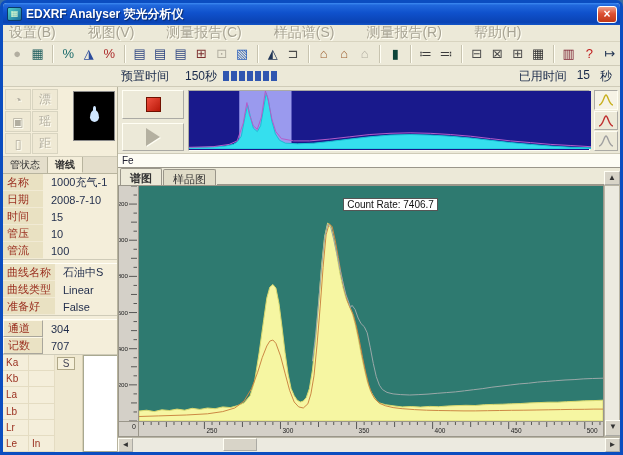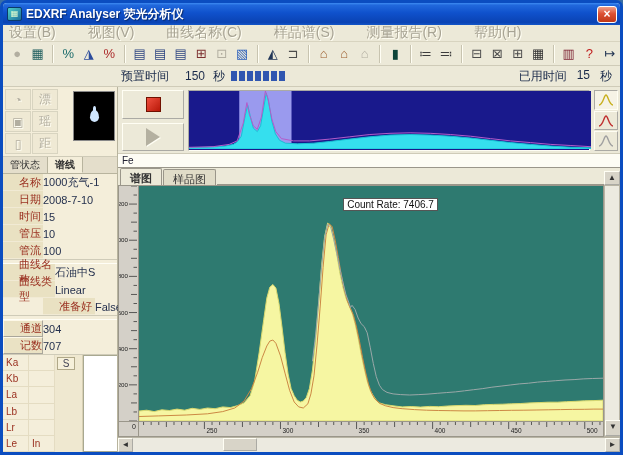--- a/index.html
+++ b/index.html
@@ -16,41 +16,41 @@
   .menu-item { color:#a8a494; font-size:14px; margin-right:32px; text-shadow:1px 1px 0 #fffef4; white-space:nowrap; }
   
   .toolbar { height:24px; flex:0 0 24px; background:#ece9d8; border-bottom:1px solid #cfcbb8; display:flex; align-items:center; padding-left:4px; }
   .tb-btn { width:21px; height:20px; display:inline-flex; align-items:center; justify-content:center; font-size:13px; border:1px solid transparent; }
   .tb-btn.disabled { color:#b2aea0 !important; }
   .tb-sep { width:2px; height:18px; border-left:1px solid #c8c4b0; border-right:1px solid #fffef4; margin:0 4px; }
   
   .preset-row { height:21px; flex:0 0 21px; background:#ece9d8; border-bottom:1px solid #cfcbb8; display:flex; align-items:center; font-size:12px; color:#1a2a4a; }
   .preset-row .lead { width:118px; }
   .preset-label { margin-right:16px; }
-  .preset-val { margin-right:8px; }
+  .preset-val { }
   .segs { display:flex; gap:2px; margin-left:6px; }
   .seg { width:6px; height:10px; background:#3056b0; }
   .elapsed { margin-left:auto; margin-right:8px; display:flex; gap:10px; }
   
   .content { flex:1; display:flex; min-height:0; }
   
   .left-panel { width:115px; flex:0 0 115px; background:#f4eeda; border-right:1px solid #b8b49e; display:flex; flex-direction:column; font-size:11px; }
   .icon-area { height:70px; flex:0 0 70px; display:flex; padding:2px; gap:2px; border-bottom:1px solid #cfcbb8; }
   .icon-grid { display:grid; grid-template-columns:26px 26px; grid-auto-rows:21px; gap:1px; }
   .mini-btn { border:1px solid #d8d4c0; background:#efe9d4; color:#b2aea0; font-size:12px; display:flex; align-items:center; justify-content:center; text-shadow:1px 1px 0 #fffef4; }
   .sample-box { width:42px; height:50px; background:#000; border:1px solid #888; margin-left:auto; margin-top:2px; position:relative; }
   .droplet { position:absolute; left:16px; top:18px; width:9px; height:12px; background:#cfe6ff; border-radius:50% 50% 50% 50%/60% 60% 40% 40%; transform:rotate(0deg); }
   .droplet:before { content:""; position:absolute; left:3px; top:-4px; width:3px; height:6px; background:#cfe6ff; border-radius:50% 50% 0 0; }
   .lp-tabs { height:17px; flex:0 0 17px; display:flex; border-bottom:1px solid #b8b49e; background:#e4decb; }
   .lp-tab { padding:1px 7px 0; font-size:10px; color:#333; border-right:1px solid #b8b49e; background:#e4decb; }
   .lp-tab.active { background:#f4eeda; font-weight:bold; border-bottom:1px solid #f4eeda; }
   .prop-row { display:flex; height:17px; flex:0 0 17px; align-items:center; }
-  .prop-label { width:44px; flex:0 0 44px; background:#e9e1c2; color:#9a3020; padding-left:16px; height:100%; display:flex; align-items:center; border-bottom:1px solid #f1ead4; }
+  .prop-label { width:44px; flex:0 0 44px; background:#e9e1c2; color:#9a3020; padding-left:4px; height:100%; display:flex; align-items:center; border-bottom:1px solid #f1ead4; }
   .prop-label.raised { border:1px outset #fdf8e8; background:#eae2c4; }
-  .prop-value { flex:1; color:#24304e; padding-left:0; font-family:"Liberation Sans","DejaVu Sans",sans-serif; }
+  .prop-value { flex:1; color:#24304e; padding-left:8px; font-family:"Liberation Sans","DejaVu Sans",sans-serif; }
   .sec-gap { height:5px; flex:0 0 5px; border-top:1px solid #cfcbb8; border-bottom:1px solid #fffef6; }
   .lines-area { flex:1; display:flex; border-top:1px solid #cfcbb8; min-height:0; }
   .lines-col { width:26px; flex:0 0 26px; display:flex; flex-direction:column; }
   .lines-cell { flex:1; border:1px solid #e4dcc2; border-width:0 1px 1px 0; color:#9a3020; padding-left:3px; font-size:10px; display:flex; align-items:center; background:#f4eeda; }
   .el-col { width:28px; flex:0 0 28px; background:#efe8d0; border-right:1px solid #d8d0b4; position:relative; }
   .el-cell { position:absolute; top:2px; left:2px; width:18px; height:13px; border:1px solid #b0a888; background:#f6f0da; color:#445; font-size:10px; text-align:center; line-height:12px; }
   .el-list { flex:1; background:#fff; border:1px solid #a8a890; border-right:none; }
   
   .right-area { flex:1; display:flex; flex-direction:column; min-width:0; background:#ece9d8; }
   .measure-strip { height:66px; flex:0 0 66px; display:flex; padding:3px 2px 2px 4px; gap:4px; }
@@ -90,21 +90,21 @@
 
   <div class="titlebar">
     <div class="app-icon">▦</div>
     <div class="title-text">EDXRF Analyser 荧光分析仪</div>
     <div class="close-btn">×</div>
   </div>
 
   <div class="menubar">
       <span class="menu-item">设置(B)</span>
       <span class="menu-item">视图(V)</span>
-      <span class="menu-item">曲线名称(C)</span>
+      <span class="menu-item">测量报告(C)</span>
       <span class="menu-item">样品谱(S)</span>
       <span class="menu-item">测量报告(R)</span>
       <span class="menu-item">帮助(H)</span>
     </div>
 
   <div class="toolbar">
       <span class="tb-btn disabled" style="color: rgb(154, 154, 138);">●</span>
       <span class="tb-btn" style="color: rgb(28, 92, 92);">▦</span>
       <span class="tb-sep"></span>
       <span class="tb-btn" style="color: rgb(28, 108, 108);">%</span>
@@ -207,21 +207,21 @@
       <div id="curve-section">
           <div class="prop-row">
             <span class="prop-label" style="width: 52px; flex: 0 0 52px;">曲线名称</span>
             <span class="prop-value">石油中S</span>
           </div>
           <div class="prop-row">
             <span class="prop-label" style="width: 52px; flex: 0 0 52px;">曲线类型</span>
             <span class="prop-value">Linear</span>
           </div>
           <div class="prop-row">
-            <span class="prop-label" style="width: 52px; flex: 0 0 52px; margin-left: 40px;">准备好</span>
+            <span class="prop-label" style="width: 52px; flex: 0 0 52px;">准备好</span>
             <span class="prop-value">False</span>
           </div>
         </div>
       <div class="sec-gap"></div>
       <div id="cursor-section">
           <div class="prop-row">
             <span class="prop-label raised" style="width: 40px; flex: 0 0 40px;">通道</span>
             <span class="prop-value">304</span>
           </div>
           <div class="prop-row">

